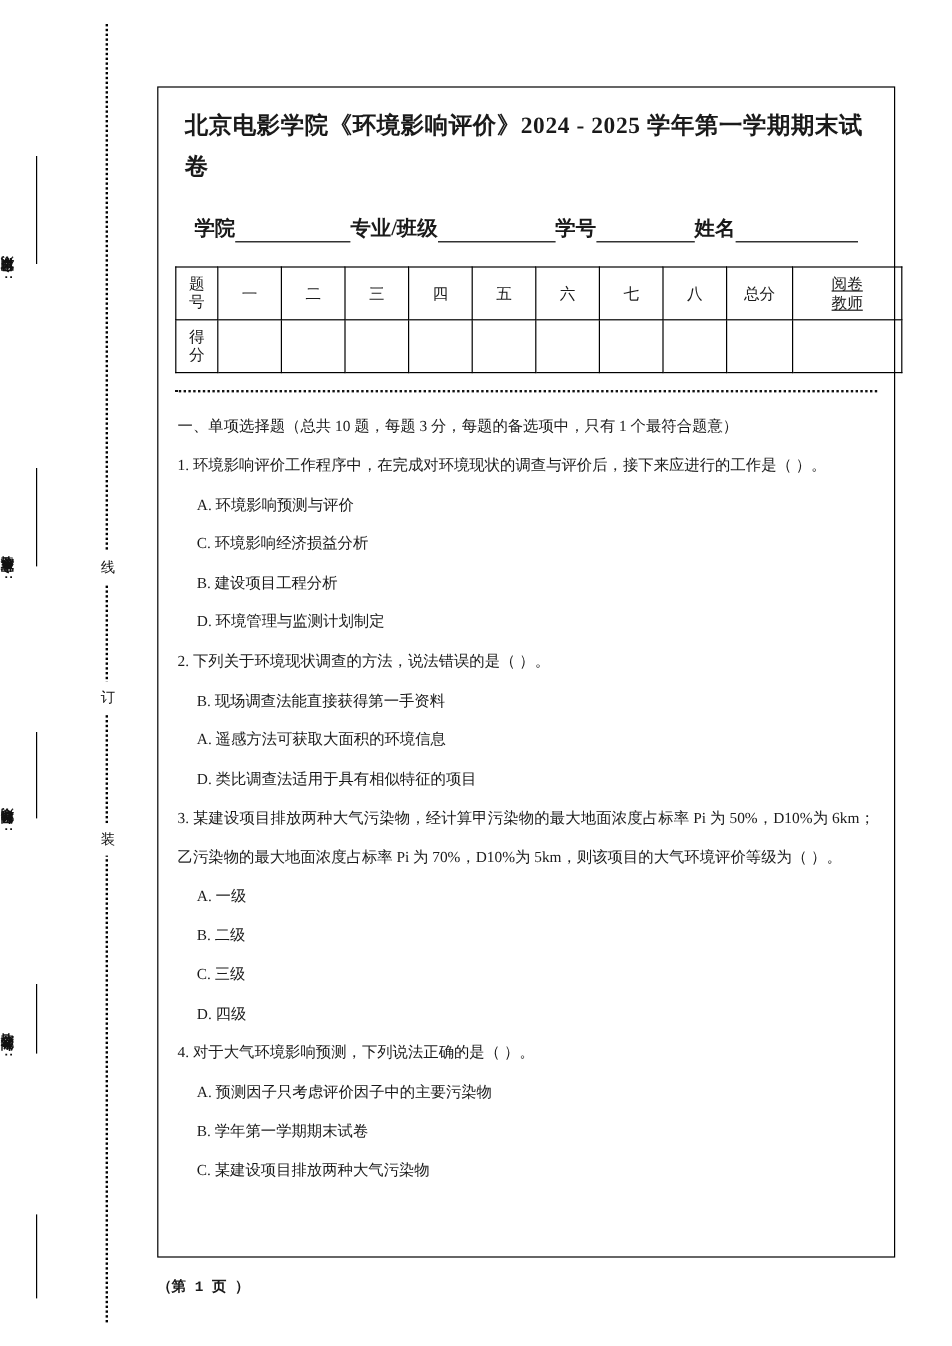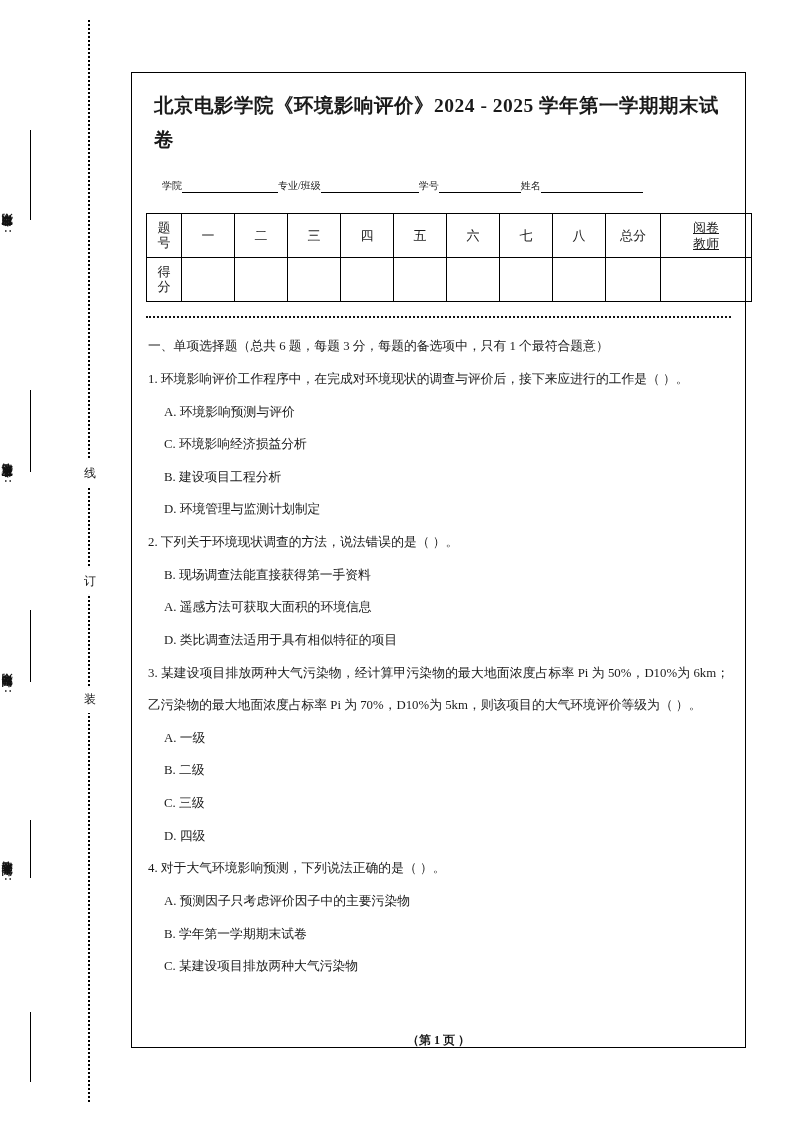--- a/index.html
+++ b/index.html
@@ -90,22 +90,22 @@
 
   
   #student-info {
     margin: 22px 6px 0 16px;
     font-size: 12.5px;
     display: flex;
     align-items: flex-end;
     white-space: nowrap;
   }
   #student-info .field-label {
-    font-weight: normal;
-    font-size: 10px;
+    font-weight: bold;
+    font-size: 17px;
   }
   #student-info .blank {
     border-bottom: 1.2px solid #000;
     display: inline-block;
     height: 13px;
   }
   .blank-college { width: 96px; }
   .blank-major   { width: 98px; }
   .blank-sid     { width: 82px; }
   .blank-name    { width: 102px; }
@@ -164,26 +164,26 @@
   }
   #question-body .q-option {
     margin: 0;
     padding-left: 16px;
   }
 
   
   #page-footer {
     position: absolute;
     left: 131px;
-    top: 1032px;
+    top: 1064px;
     width: 615px;
-    text-align: center;
+    text-align: left;
     font-size: 12px;
     font-weight: bold;
-    font-family: Liberation Serif, serif;
+    font-family: Liberation Mono, monospace;
   }
 </style>
 </head>
 <body>
 
 <div id="margin-area">
 
   <div class="margin-rule" style="top:130px;height:90px;"></div>
   <div class="margin-label" style="top:228px;">审核日期:</div>
   <div class="margin-rule" style="top:390px;height:82px;"></div>
@@ -254,21 +254,21 @@
         <td class="num-col"></td>
         <td class="total-col"></td>
         <td class="teacher-col"></td>
       </tr>
     </tbody>
   </table>
 
   <div id="hr-dotted"></div>
 
   <div id="question-body">
-    <p class="section-heading">一、单项选择题（总共 6 题，每题 3 分，每题的备选项中，只有 1 个最符合题意）</p>
+    <p class="section-heading">一、单项选择题（总共 10 题，每题 3 分，每题的备选项中，只有 1 个最符合题意）</p>
     <div id="question-list">
         <p class="q-stem">1. 环境影响评价工作程序中，在完成对环境现状的调查与评价后，接下来应进行的工作是（   ）。</p>
         <p class="q-option">A. 环境影响预测与评价</p>
         <p class="q-option">C. 环境影响经济损益分析</p>
         <p class="q-option">B. 建设项目工程分析</p>
         <p class="q-option">D. 环境管理与监测计划制定</p>
         <p class="q-stem">2. 下列关于环境现状调查的方法，说法错误的是（   ）。</p>
         <p class="q-option">B. 现场调查法能直接获得第一手资料</p>
         <p class="q-option">A. 遥感方法可获取大面积的环境信息</p>
         <p class="q-option">D. 类比调查法适用于具有相似特征的项目</p>

